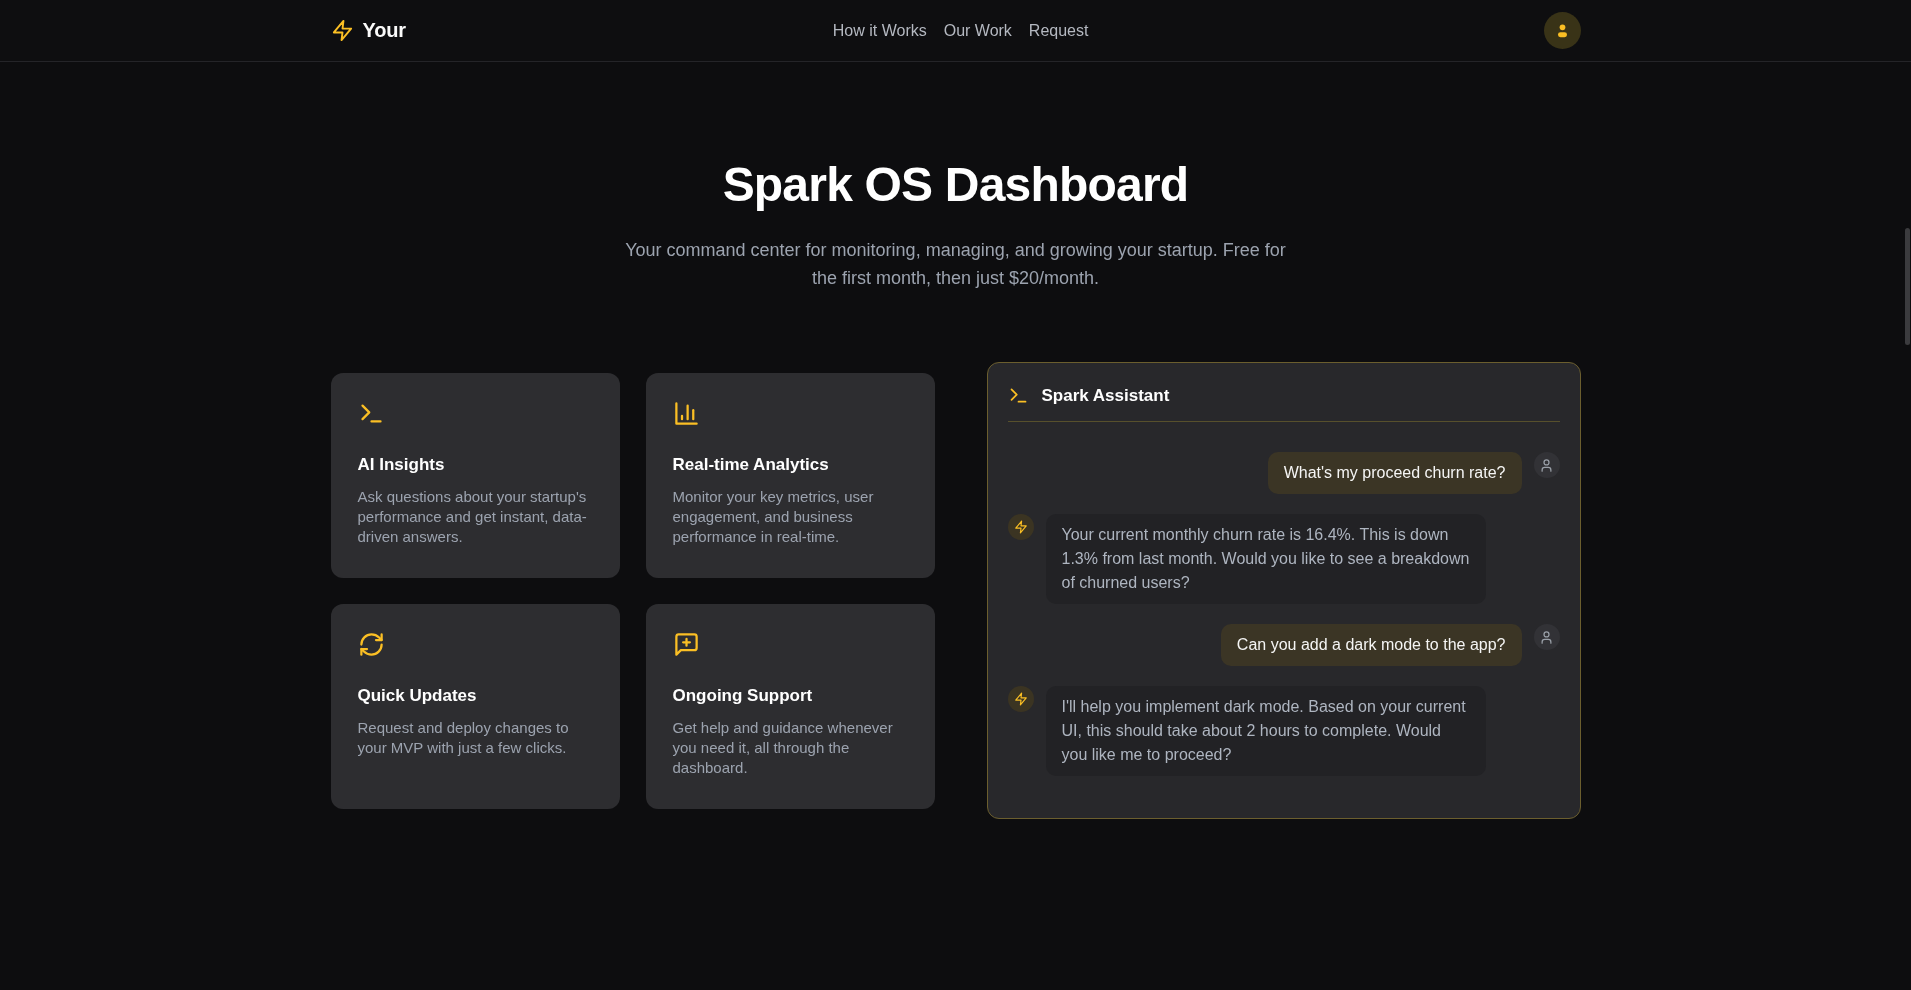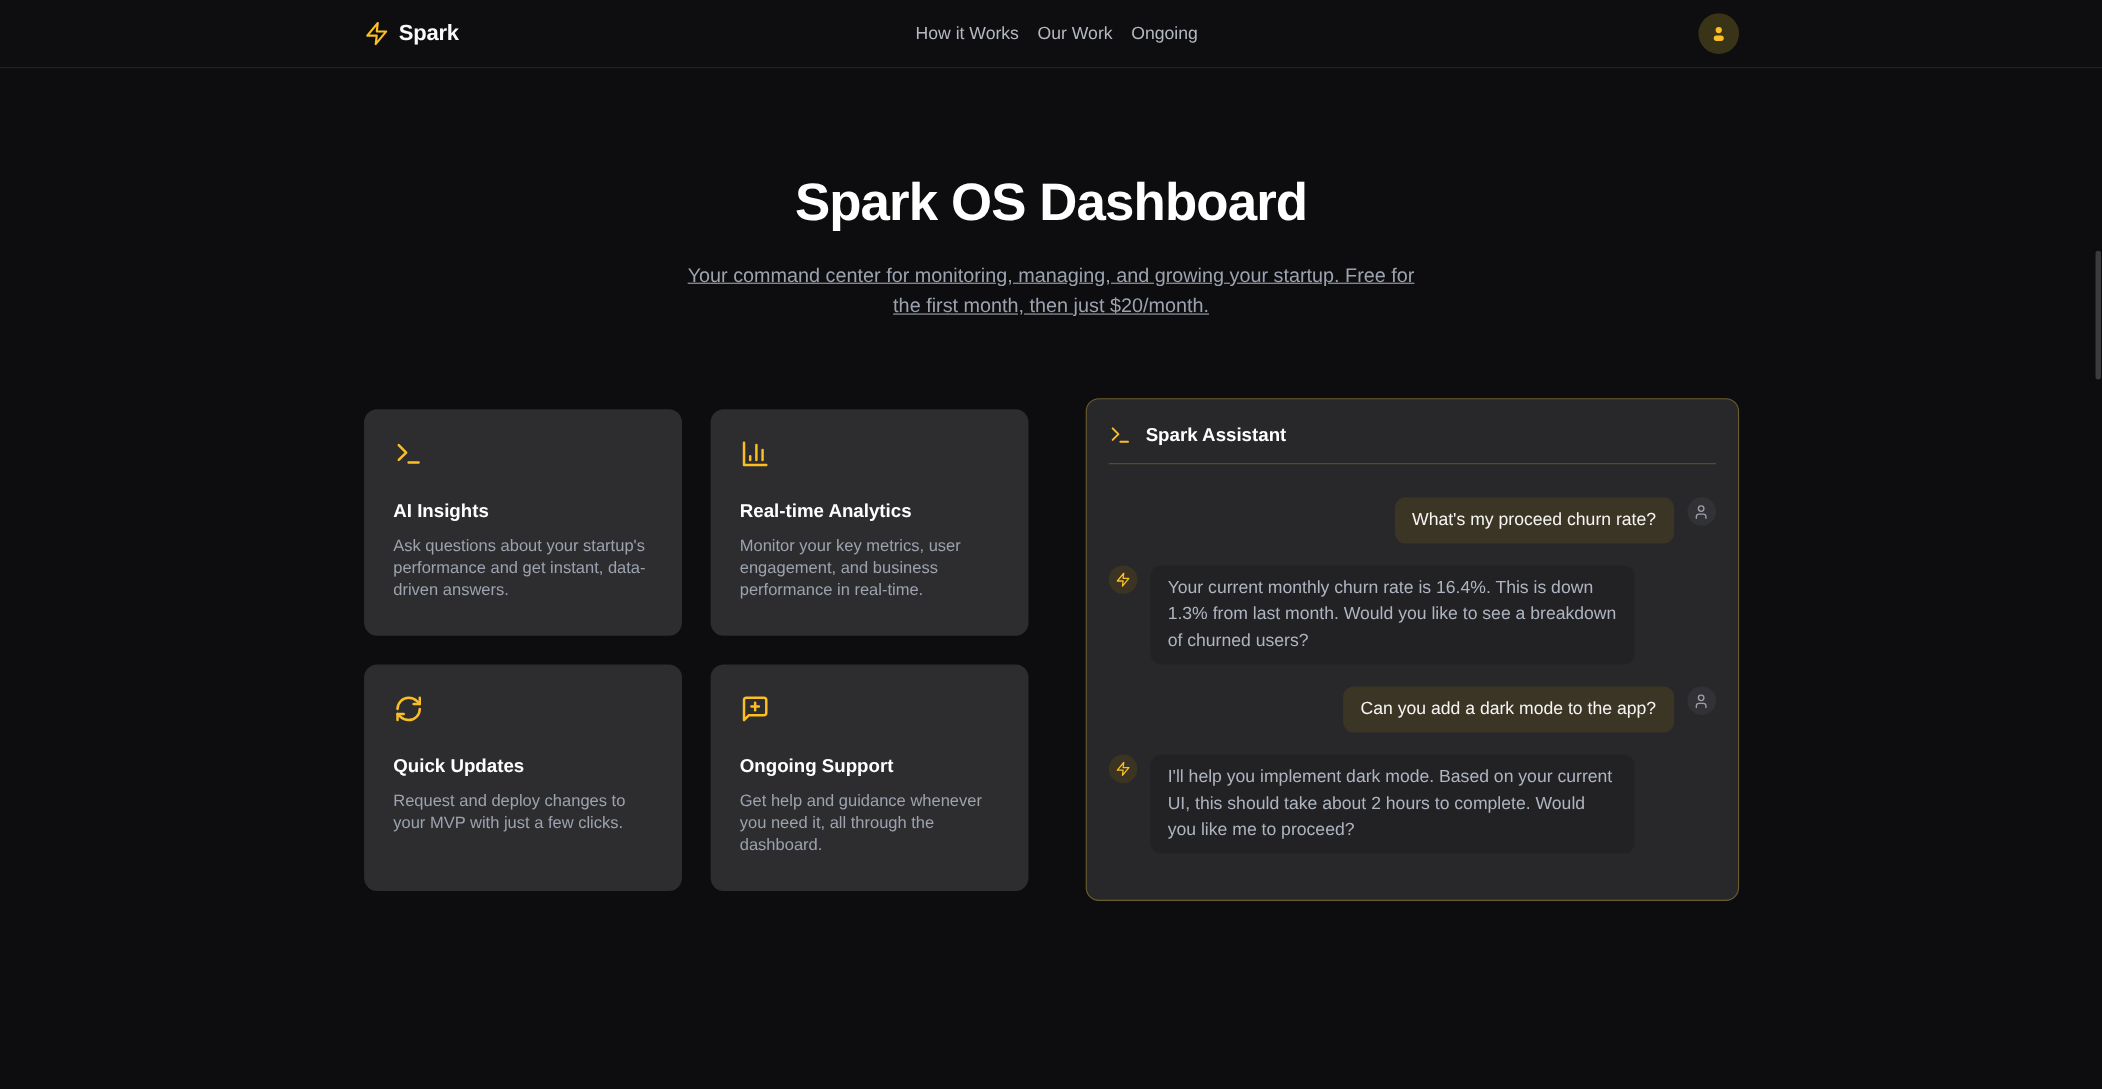--- a/index.html
+++ b/index.html
@@ -21,21 +21,21 @@
   .brand{display:flex;align-items:center;gap:9px;cursor:pointer;}
   .brand svg{color:var(--accent);}
   .brand-name{font-size:20px;font-weight:700;letter-spacing:-0.2px;}
   .nav-links{position:absolute;left:50%;top:0;height:100%;transform:translateX(-48%);display:flex;align-items:center;gap:17px;}
   .nav-link{color:var(--nav-link);font-size:16px;text-decoration:none;cursor:pointer;}
   .avatar-btn{margin-left:auto;width:37px;height:37px;border-radius:50%;background:var(--header-avatar-bg);border:none;display:flex;align-items:center;justify-content:center;cursor:pointer;color:var(--accent);}
 
   
   .hero{padding-top:95px;text-align:center;}
   .hero h1{font-size:48px;font-weight:800;letter-spacing:-0.8px;color:#fff;}
-  .hero p{margin:24px auto 0;max-width:690px;font-size:18px;line-height:28px;color:var(--muted);text-decoration:underline;}
+  .hero p{margin:24px auto 0;max-width:690px;font-size:18px;line-height:28px;color:var(--muted);}
 
   
   .main-row{display:flex;align-items:center;gap:52px;margin-top:70px;}
   .features{width:604px;display:grid;grid-template-columns:1fr 1fr;gap:26px;}
   .card{background:var(--card-bg);border-radius:12px;padding:27px 27px 31px;}
   .card-icon{color:var(--accent);display:block;margin-bottom:24px;}
   .card h3{font-size:17px;font-weight:700;color:#fff;margin-bottom:12px;}
   .card p{font-size:15px;line-height:20px;color:var(--muted);}
 
   
@@ -60,26 +60,26 @@
 <body>
 
 <nav class="navbar">
   <div class="container nav-inner">
     <div class="brand">
       <span style="display:flex">
         <svg width="23" height="23" viewBox="0 0 24 24" fill="none" stroke="currentColor" stroke-width="2" stroke-linecap="round" stroke-linejoin="round">
             <polygon points="13 2 3 14 12 14 11 22 21 10 12 10 13 2"></polygon>
           </svg>
       </span>
-      <span class="brand-name">Spark</span>
+      <span class="brand-name">Your</span>
     </div>
     <div class="nav-links">
       <a class="nav-link">How it Works</a>
       <a class="nav-link">Our Work</a>
-      <a class="nav-link">Ongoing</a>
+      <a class="nav-link">Request</a>
     </div>
     <button class="avatar-btn">
       <span style="display:flex">
         <svg width="19" height="19" viewBox="0 0 24 24" fill="currentColor">
             <circle cx="12" cy="8" r="3.6"></circle>
             <rect x="6.3" y="14.3" width="11.4" height="6.2" rx="3.1"></rect>
           </svg>
       </span>
     </button>
   </div>

